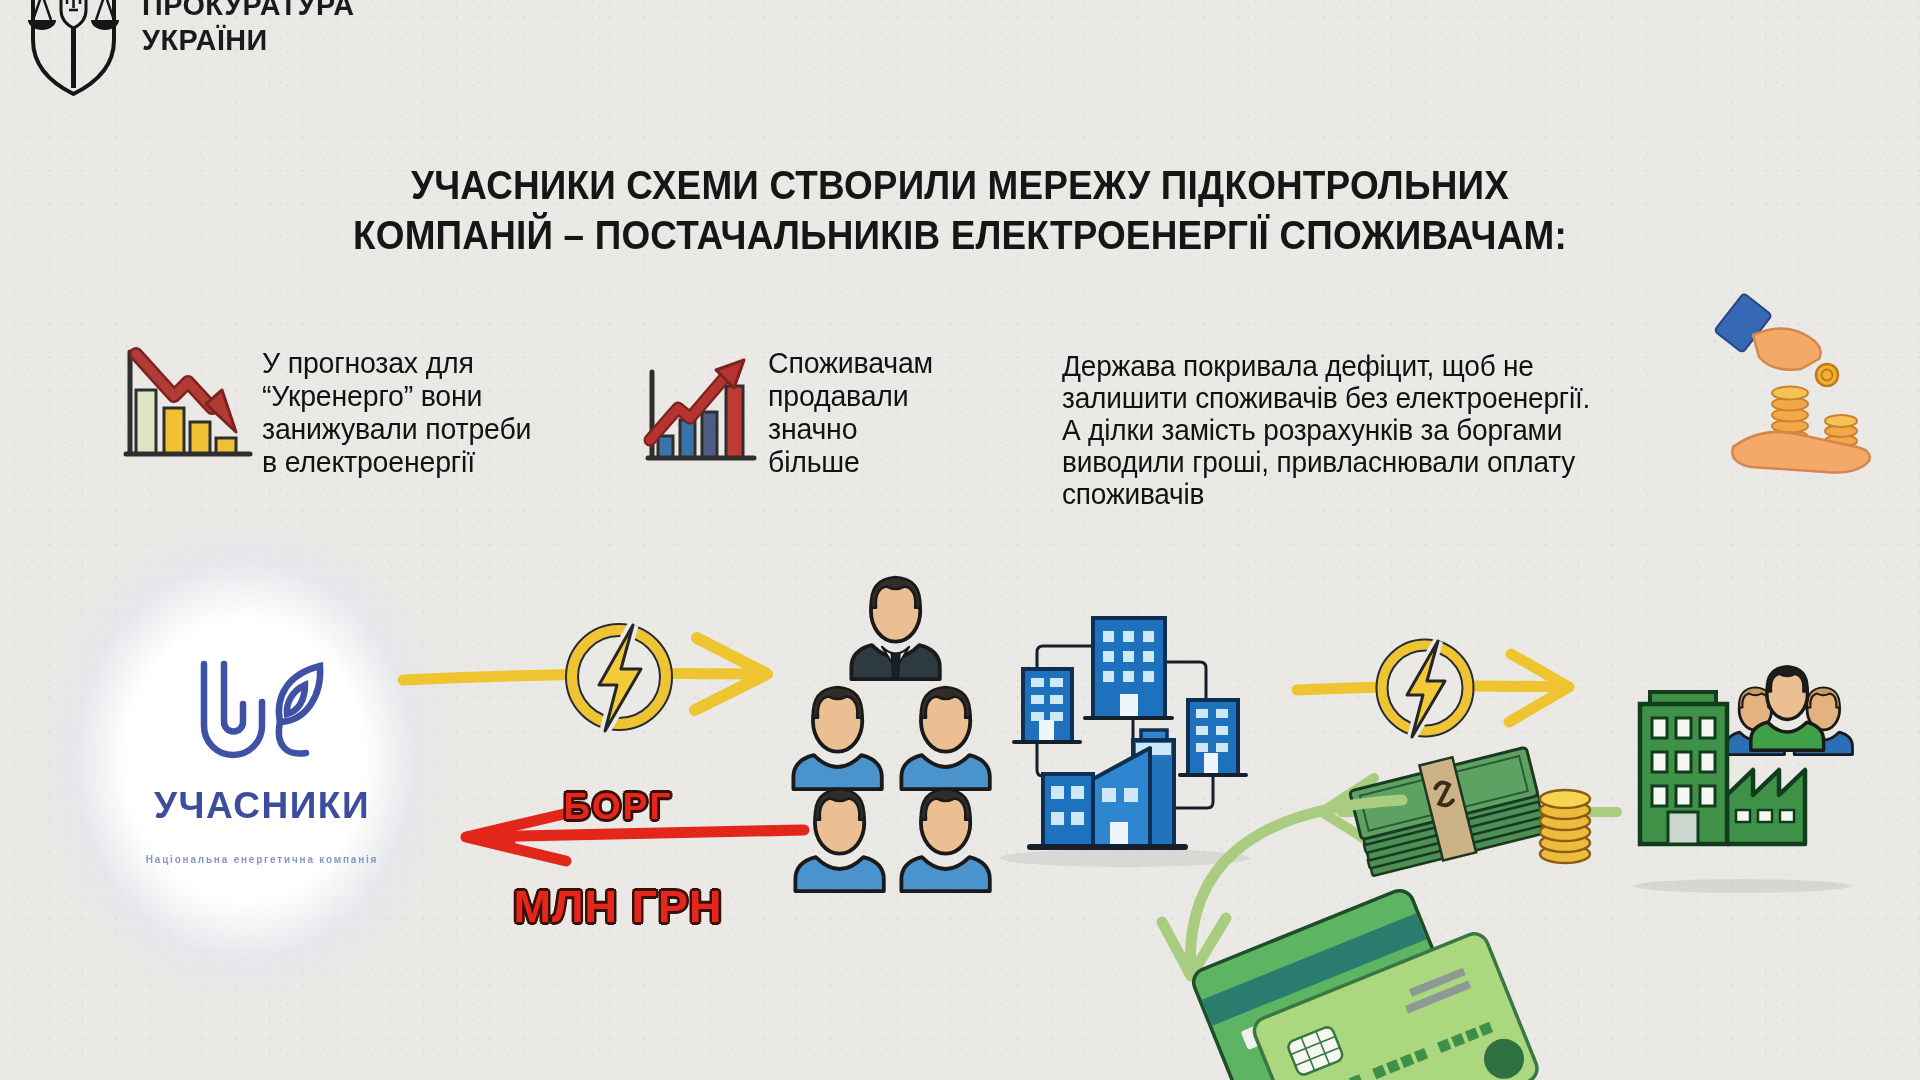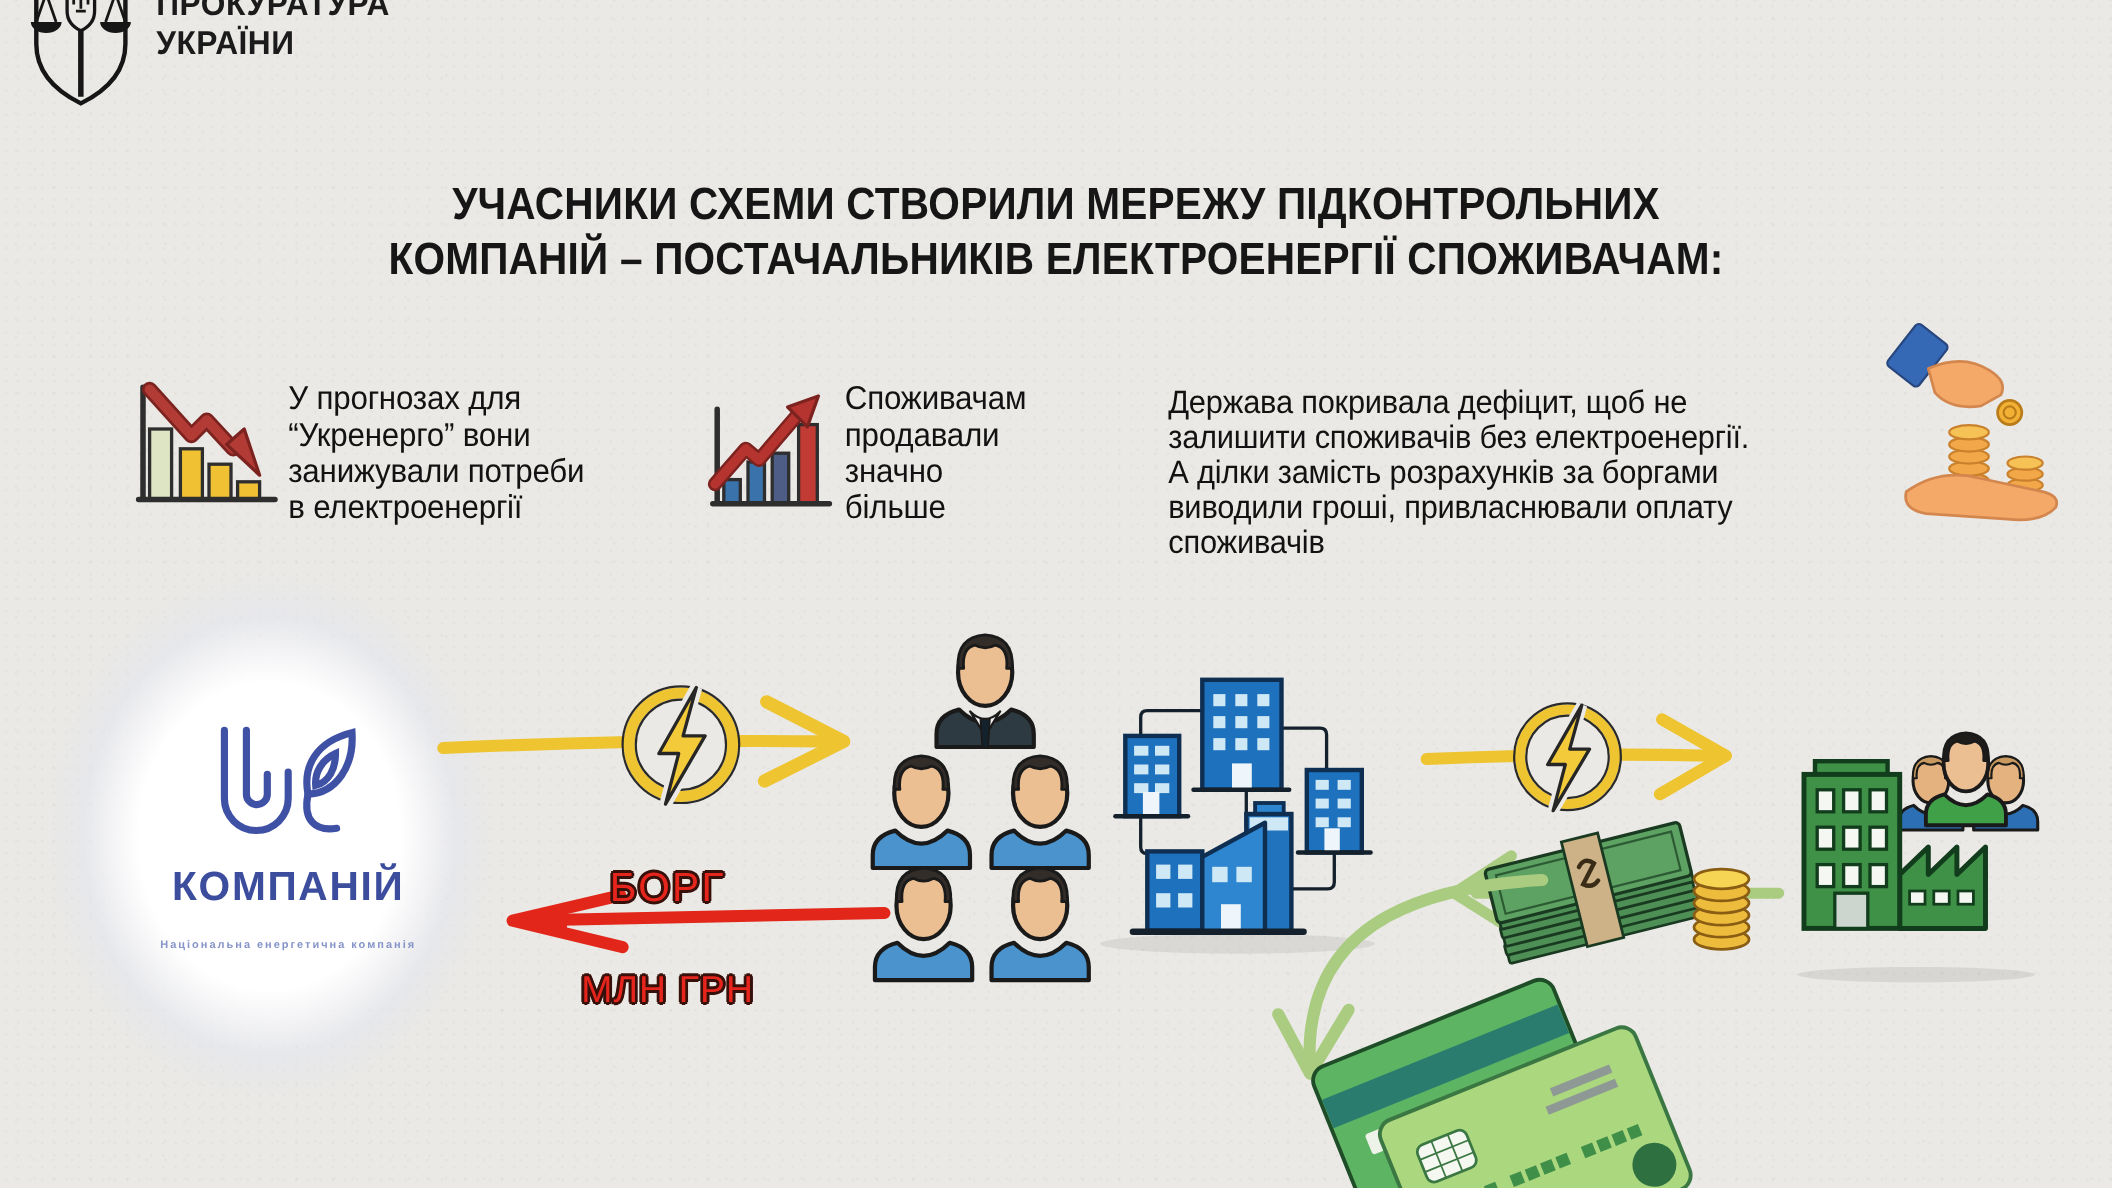--- a/index.html
+++ b/index.html
@@ -31,21 +31,21 @@
   }
   .ukr-name{
     left:130px;top:785px;width:264px;text-align:center;
     font-size:37px;font-weight:700;color:#3c4d9e;letter-spacing:1.5px;
   }
   .ukr-tag{
     left:130px;top:854px;width:264px;text-align:center;
     font-size:10px;color:#8694c8;letter-spacing:1.8px;font-weight:700;
   }
   .red-bubble{
-    width:292px;left:461px;text-align:center;font-weight:400;color:#e6251c;
+    width:292px;left:472px;text-align:center;font-weight:700;color:#e6251c;
     text-shadow:-2.6px 0 #38100a,2.6px 0 #38100a,0 -2.6px #38100a,0 2.6px #38100a,
       -1.9px -1.9px #38100a,1.9px -1.9px #38100a,-1.9px 1.9px #38100a,1.9px 1.9px #38100a;
     letter-spacing:2px;
   }
   .glow{
     left:45px;top:525px;width:400px;height:470px;
     background:radial-gradient(ellipse at center,#ffffff 0%,#ffffff 42%,rgba(228,230,240,.55) 60%,rgba(233,232,228,0) 74%);
   }
   svg{display:block;overflow:visible;}
 </style>
@@ -133,40 +133,40 @@
   <div class="abs glow"></div>
   <svg class="abs" style="left:192px;top:658px;" width="140" height="130" viewBox="0 0 140 130">
     <g fill="none" stroke="#3f51a5" stroke-width="6.5" stroke-linecap="round">
       <path d="M12,6 V68 A29,29 0 0 0 70,68 V44"></path>
       <path d="M32,6 V64 A9.5,9.5 0 0 0 51,64 V46"></path>
       <path d="M128,8 C96,16 83,38 88,64 C114,63 130,38 128,8 Z"></path>
       <path d="M113,27 C100,33 94,45 95,56 C107,53 113,41 113,27 Z"></path>
       <path d="M88,64 C83,88 95,98 114,95"></path>
     </g>
   </svg>
-  <div class="abs ukr-name">КОМПАНІЙ</div>
+  <div class="abs ukr-name">УЧАСНИКИ</div>
   <div class="abs ukr-tag">Національна енергетична компанія</div>
 
   <svg class="abs" style="left:397px;top:616px;" width="385" height="122" viewBox="0 0 385 122">
     <path d="M6,64 Q180,56 356,58" fill="none" stroke="#eec430" stroke-width="11" stroke-linecap="round"></path>
     <polyline points="300,22 370,58 298,94" fill="none" stroke="#eec430" stroke-width="12" stroke-linecap="round" stroke-linejoin="round"></polyline>
     <circle cx="222" cy="61" r="47" fill="#eae9e5" stroke="#eec430" stroke-width="10"></circle>
     <circle cx="222" cy="61" r="53" fill="none" stroke="#2a2a2a" stroke-width="2"></circle>
     <circle cx="222" cy="61" r="41" fill="none" stroke="#2a2a2a" stroke-width="2"></circle>
     <path d="M236,9 L202,69 L220,69 L208,115 L244,53 L224,53 Z" fill="none" stroke="#eae9e5" stroke-width="11"></path>
     <path d="M236,9 L202,69 L220,69 L208,115 L244,53 L224,53 Z" fill="#f3ca39" stroke="#262626" stroke-width="3" stroke-linejoin="round"></path>
   </svg>
 
   <svg class="abs" style="left:452px;top:808px;" width="360" height="60" viewBox="0 0 360 60">
     <path d="M352,22 Q180,26 16,29" fill="none" stroke="#e22619" stroke-width="11" stroke-linecap="round"></path>
     <polyline points="112,6 14,29 114,53" fill="none" stroke="#e22619" stroke-width="11" stroke-linecap="round" stroke-linejoin="round"></polyline>
     <path d="M62,16 L16,29 L64,42 Z" fill="#e22619"></path>
   </svg>
   <div class="abs red-bubble" style="top:786px;font-size:37px;">БОРГ</div>
-  <div class="abs red-bubble" style="top:881px;font-size:34px;letter-spacing:1px;">МЛН ГРН</div>
+  <div class="abs red-bubble" style="top:881px;font-size:45px;letter-spacing:1px;">МЛН ГРН</div>
 
   <svg class="abs" style="left:782px;top:562px;" width="240" height="352" viewBox="0 0 240 352">
     <defs>
       <g id="bp">
         <path d="M4,126 V112 Q4,92 28,86 Q42,100 56,100 Q70,100 84,86 Q108,92 108,112 V126 Z" fill="#4a93cc" stroke="#1a1a1a" stroke-width="4.5" stroke-linejoin="round"></path>
         <ellipse cx="56" cy="46" rx="29" ry="36" fill="#ecbf93" stroke="#1a1a1a" stroke-width="4.5"></ellipse>
         <path d="M27,42 Q25,8 56,6 Q87,8 85,42 L79,42 Q81,20 67,17 Q56,23 45,17 Q31,20 33,42 Z" fill="#332d29" stroke="#1a1a1a" stroke-width="3" stroke-linejoin="round"></path>
       </g>
     </defs>
     <g transform="translate(66,10) scale(0.85)">

